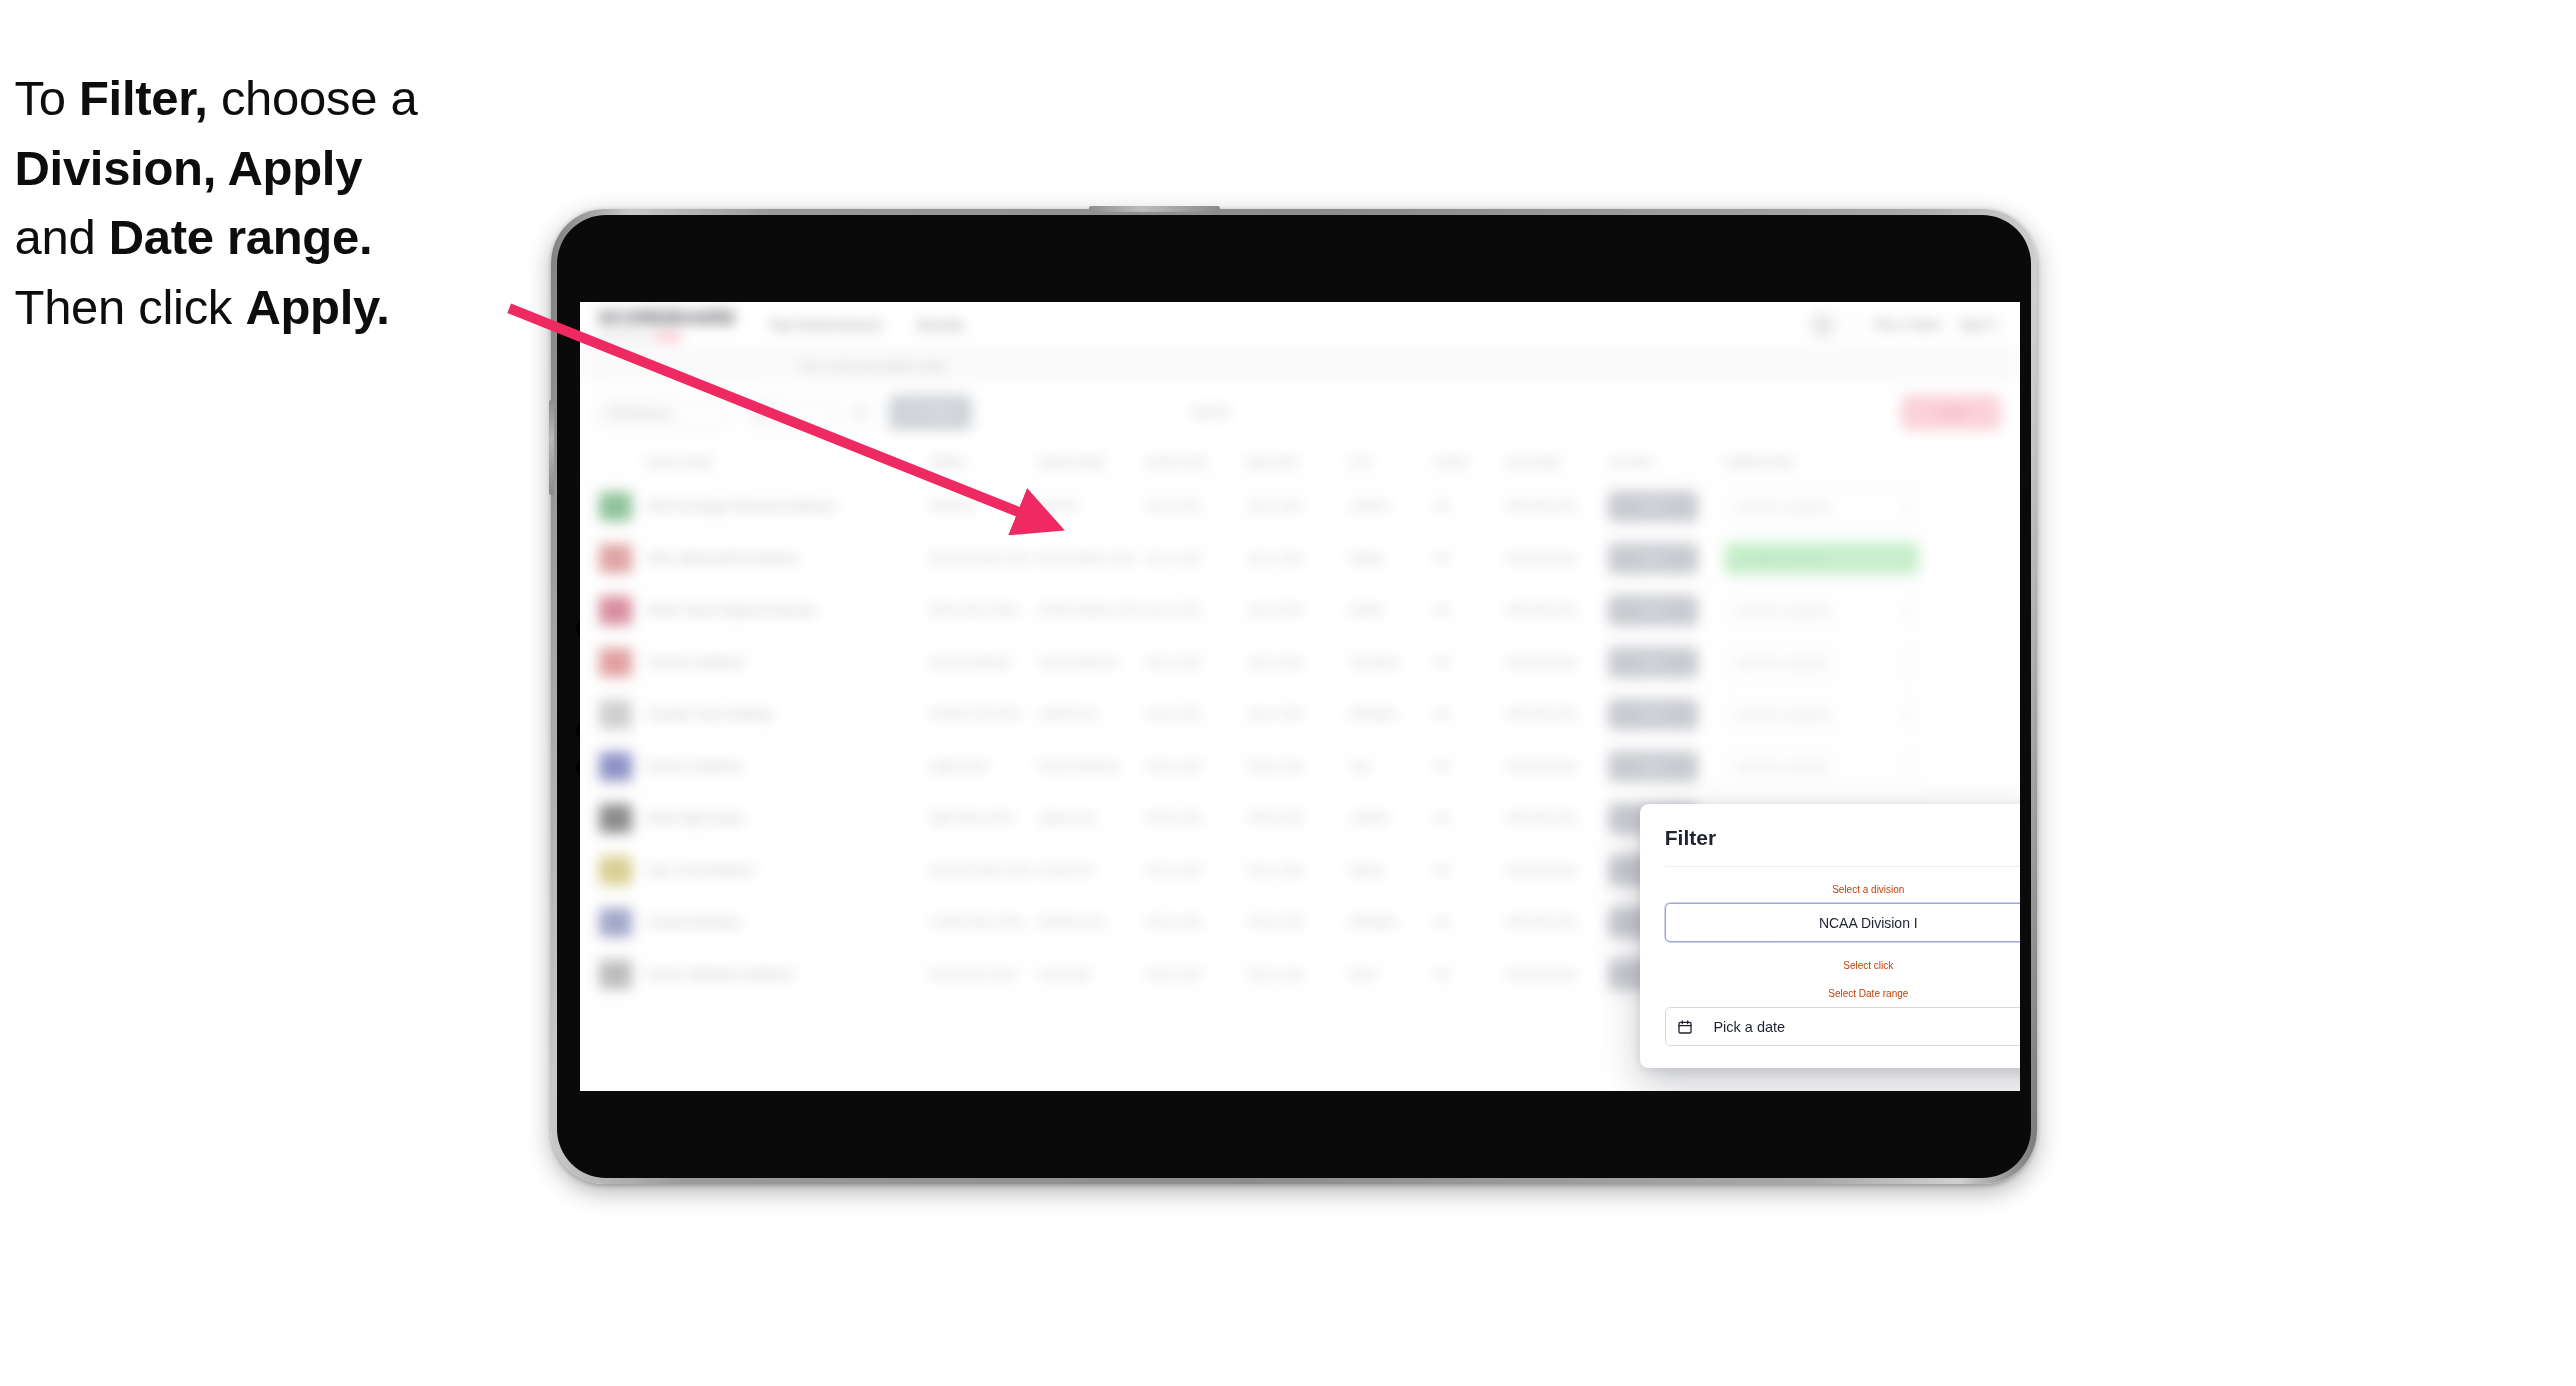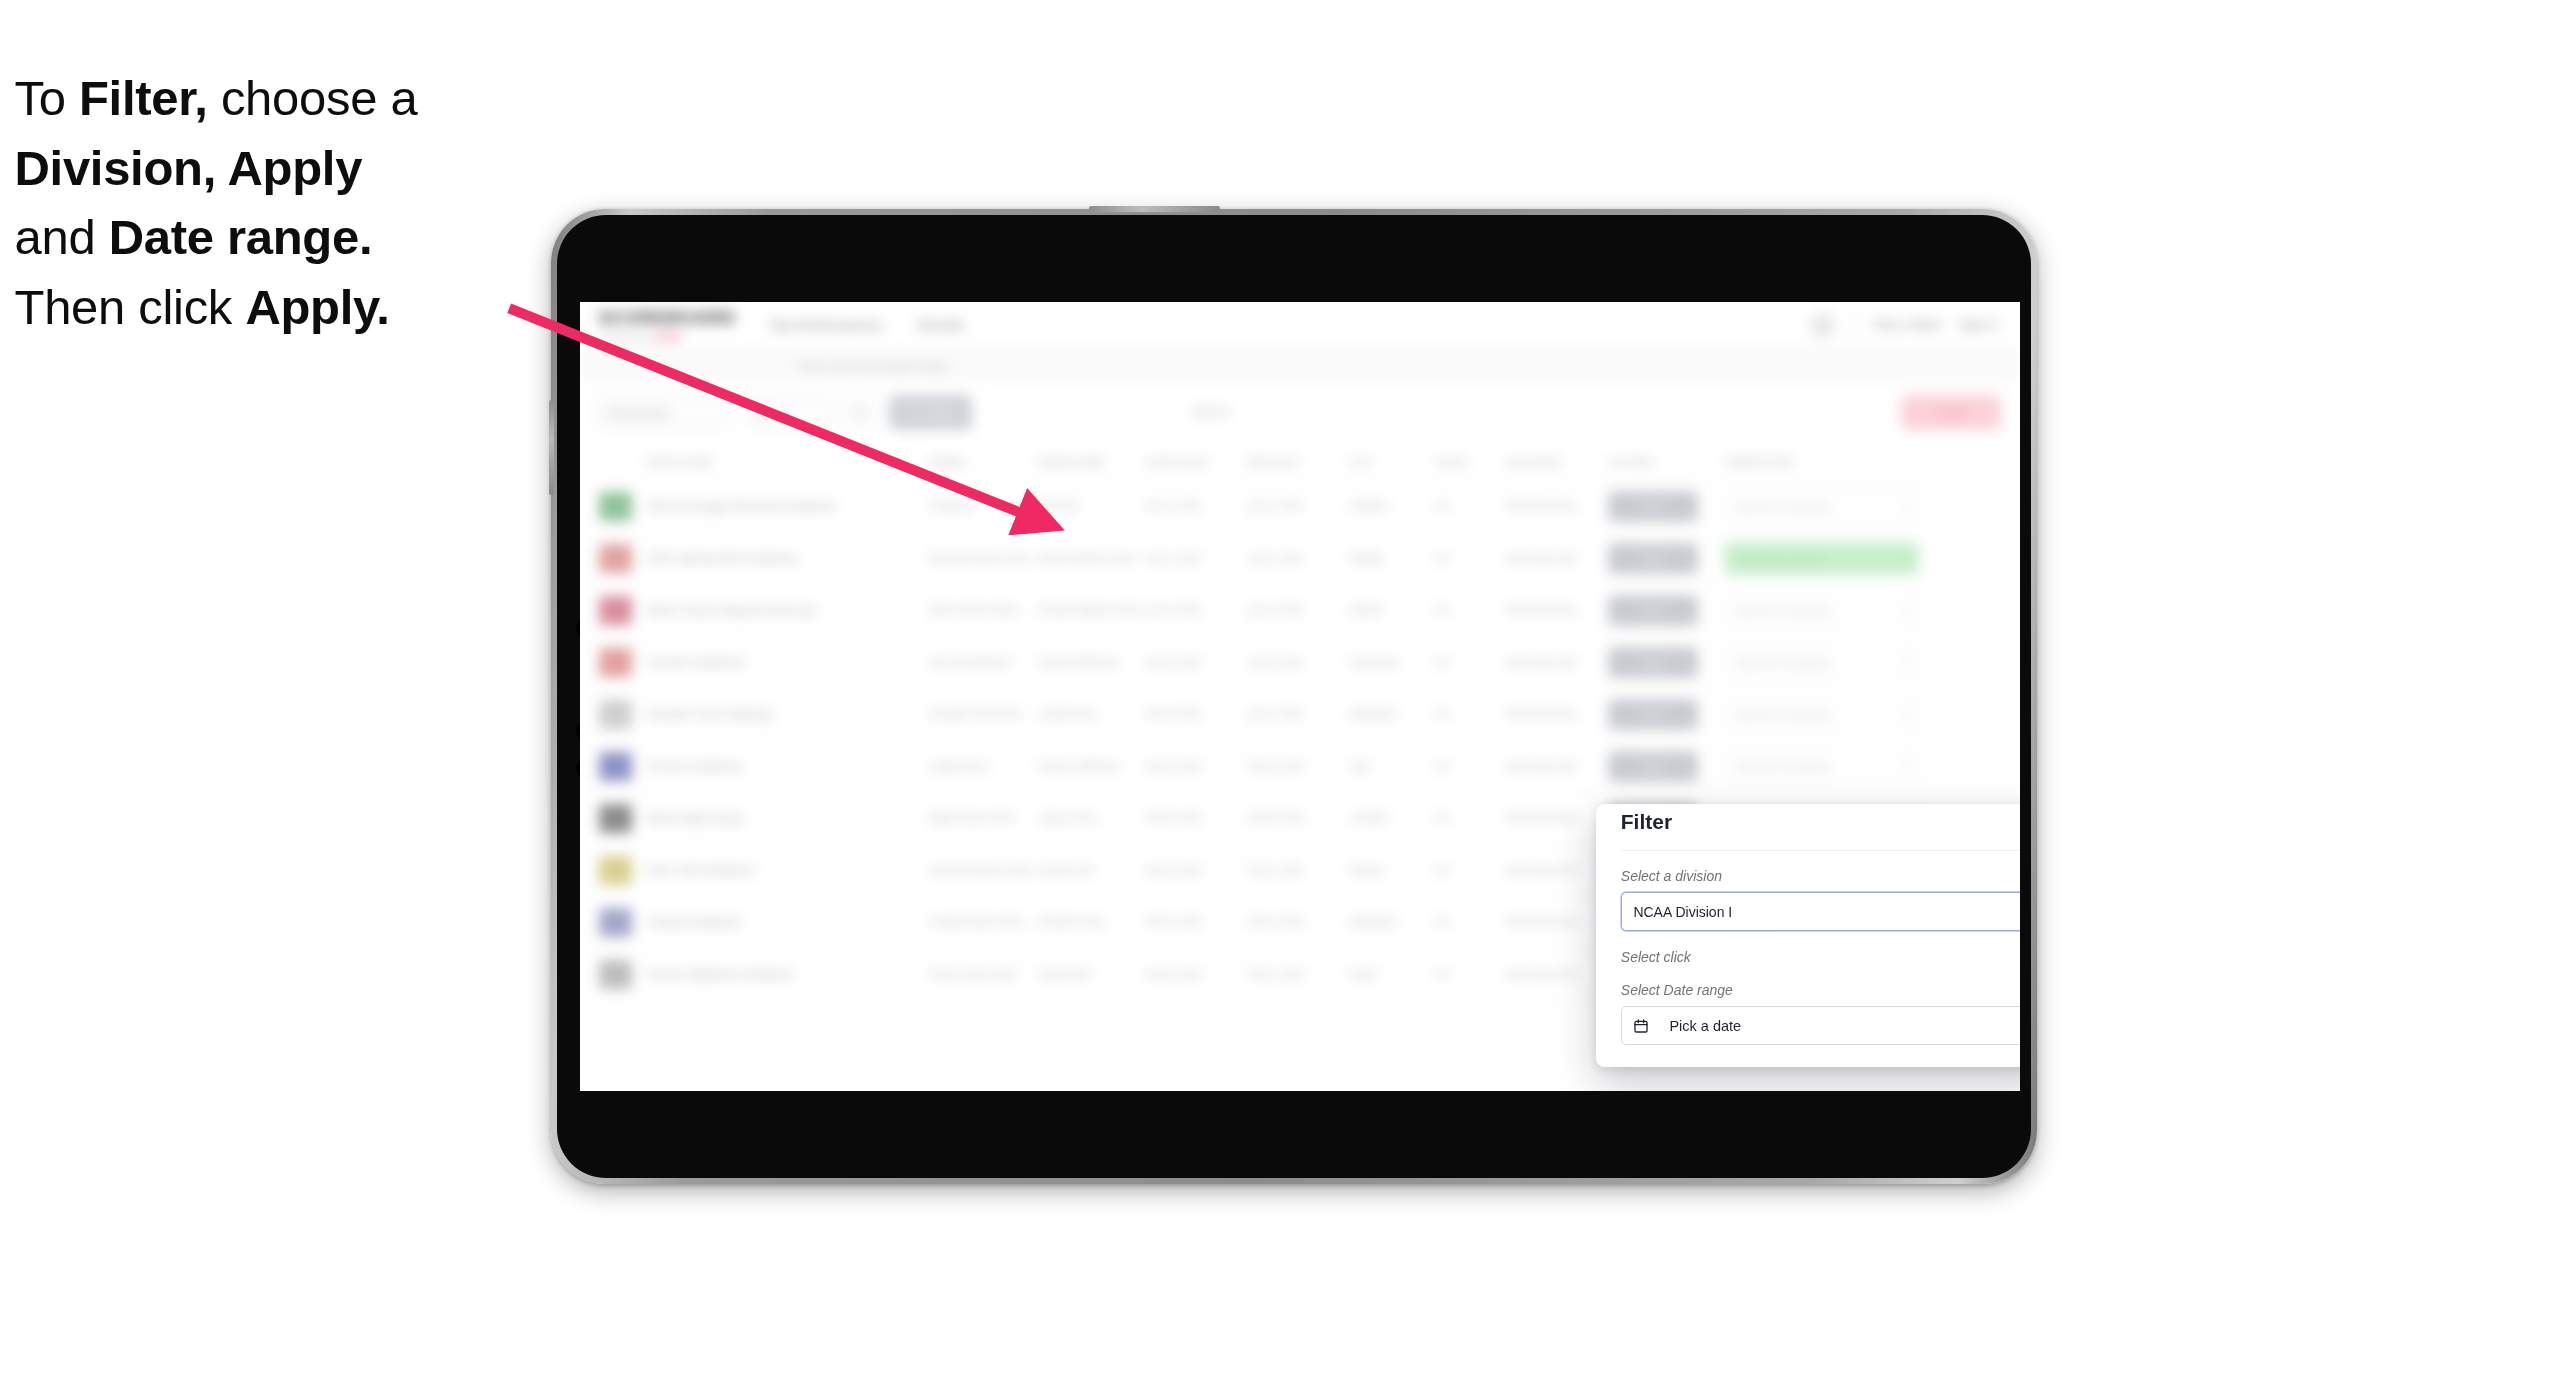--- a/index.html
+++ b/index.html
@@ -202,37 +202,38 @@
     height: 33px; width: 195px; border-radius: 5.1px;
     border: 0.7px solid #ececee; background: #fff;
     display: flex; align-items: center; justify-content: space-between;
     padding: 0 10.2px; font-size: 9.5px; color: #c0c1c6;
   }
   .comp-box.on { background: #c9efcd; border-color: #c9efcd; color: #9dcfa4; }
 
   
   #modal {
     position: absolute;
-    left: 1016px;
+    left: 1060px;
     top: 502px;
     width: 457px;
     background: #ffffff;
     border-radius: 8.7px;
     box-shadow: 0 16px 41px rgba(15,20,35,.22), 0 2.9px 10.2px rgba(15,20,35,.10);
-    padding: 6px 25px 22px 25px;
+    padding: 22px 25px 22px 25px;
+    text-align: center;
   }
   #modal-head {
     display: flex; align-items: flex-start; justify-content: space-between;
     border-bottom: 0.7px solid #efeff1;
     padding-bottom: 16px;
   }
   #modal-title { font-size: 21px; font-weight: 600; color: #1f2330; }
   .field { margin-top: 17.5px; }
   .field-label {
-    font-size: 14px; color: #737373; margin-bottom: 8px; display: block; font-style: italic;
+    font-size: 10px; color: #c2410c; margin-bottom: 8px; display: block;
   }
   .select-box {
     height: 39px; border: 0.7px solid #d7d9de; border-radius: 5.1px;
     background: #fff; display: flex; align-items: center;
     padding: 0 11.6px; position: relative;
   }
   .select-box.focused {
     border-color: #9aa9d4;
     box-shadow: 0 0 0 0.7px #b9c4e4;
   }

